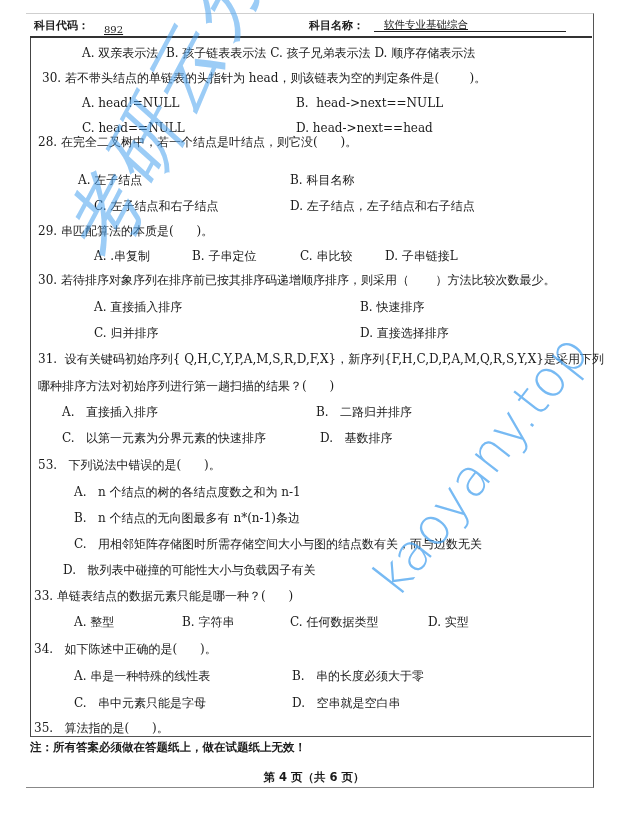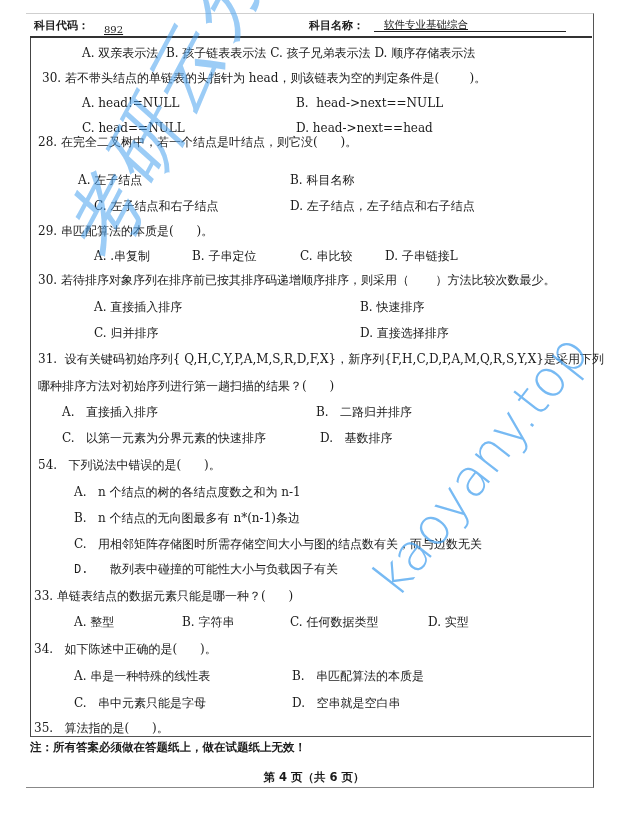--- a/index.html
+++ b/index.html
@@ -65,33 +65,33 @@
     <div class="line" style="left: 94px; top: 299px;">A. 直接插入排序</div>
     <div class="line" style="left: 360px; top: 299px;">B. 快速排序</div>
     <div class="line" style="left: 94px; top: 325px;">C. 归并排序</div>
     <div class="line" style="left: 360px; top: 325px;">D. 直接选择排序</div>
     <div class="line" style="left: 38px; top: 351px;">31.  设有关键码初始序列{ Q,H,C,Y,P,A,M,S,R,D,F,X}，新序列{F,H,C,D,P,A,M,Q,R,S,Y,X}是采用下列</div>
     <div class="line" style="left: 38px; top: 378px;">哪种排序方法对初始序列进行第一趟扫描的结果？(      )</div>
     <div class="line" style="left: 62px; top: 404px;">A.   直接插入排序</div>
     <div class="line" style="left: 316px; top: 404px;">B.   二路归并排序</div>
     <div class="line" style="left: 62px; top: 430px;">C.   以第一元素为分界元素的快速排序</div>
     <div class="line" style="left: 320px; top: 430px; text-align: center;">D.   基数排序</div>
-    <div class="line" style="left: 38px; top: 457px;">54.   下列说法中错误的是(      )。</div>
+    <div class="line" style="left: 38px; top: 457px;">53.   下列说法中错误的是(      )。</div>
     <div class="line" style="left: 74px; top: 484px;">A.   n 个结点的树的各结点度数之和为 n-1</div>
     <div class="line" style="left: 74px; top: 510px;">B.   n 个结点的无向图最多有 n*(n-1)条边</div>
     <div class="line" style="left: 74px; top: 536px;">C.   用相邻矩阵存储图时所需存储空间大小与图的结点数有关，而与边数无关</div>
-    <div class="line" style="left: 74px; top: 562px; font-family: Liberation Mono, monospace;">D.   散列表中碰撞的可能性大小与负载因子有关</div>
+    <div class="line" style="left: 63px; top: 562px;">D.   散列表中碰撞的可能性大小与负载因子有关</div>
     <div class="line" style="left: 34px; top: 588px;">33. 单链表结点的数据元素只能是哪一种？(      )</div>
     <div class="line" style="left: 74px; top: 614px;">A. 整型</div>
     <div class="line" style="left: 182px; top: 614px;">B. 字符串</div>
     <div class="line" style="left: 290px; top: 614px;">C. 任何数据类型</div>
     <div class="line" style="left: 428px; top: 614px;">D. 实型</div>
     <div class="line" style="left: 34px; top: 641px;">34.   如下陈述中正确的是(      )。</div>
     <div class="line" style="left: 74px; top: 668px;">A. 串是一种特殊的线性表</div>
-    <div class="line" style="left: 292px; top: 668px;">B.   串匹配算法的本质是</div>
+    <div class="line" style="left: 292px; top: 668px;">B.   串的长度必须大于零</div>
     <div class="line" style="left: 74px; top: 695px;">C.   串中元素只能是字母</div>
     <div class="line" style="left: 292px; top: 695px;">D.   空串就是空白串</div>
     <div class="line" style="left: 34px; top: 720px;">35.   算法指的是(      )。</div>
   </div>
 
 <div class="note">注：所有答案必须做在答题纸上，做在试题纸上无效！</div>
 <div class="footer">第 4 页（共 6 页）</div>
 
 <div class="wm-cn">考研云分享</div>
 <div class="wm-en">kaoyany.top</div>

